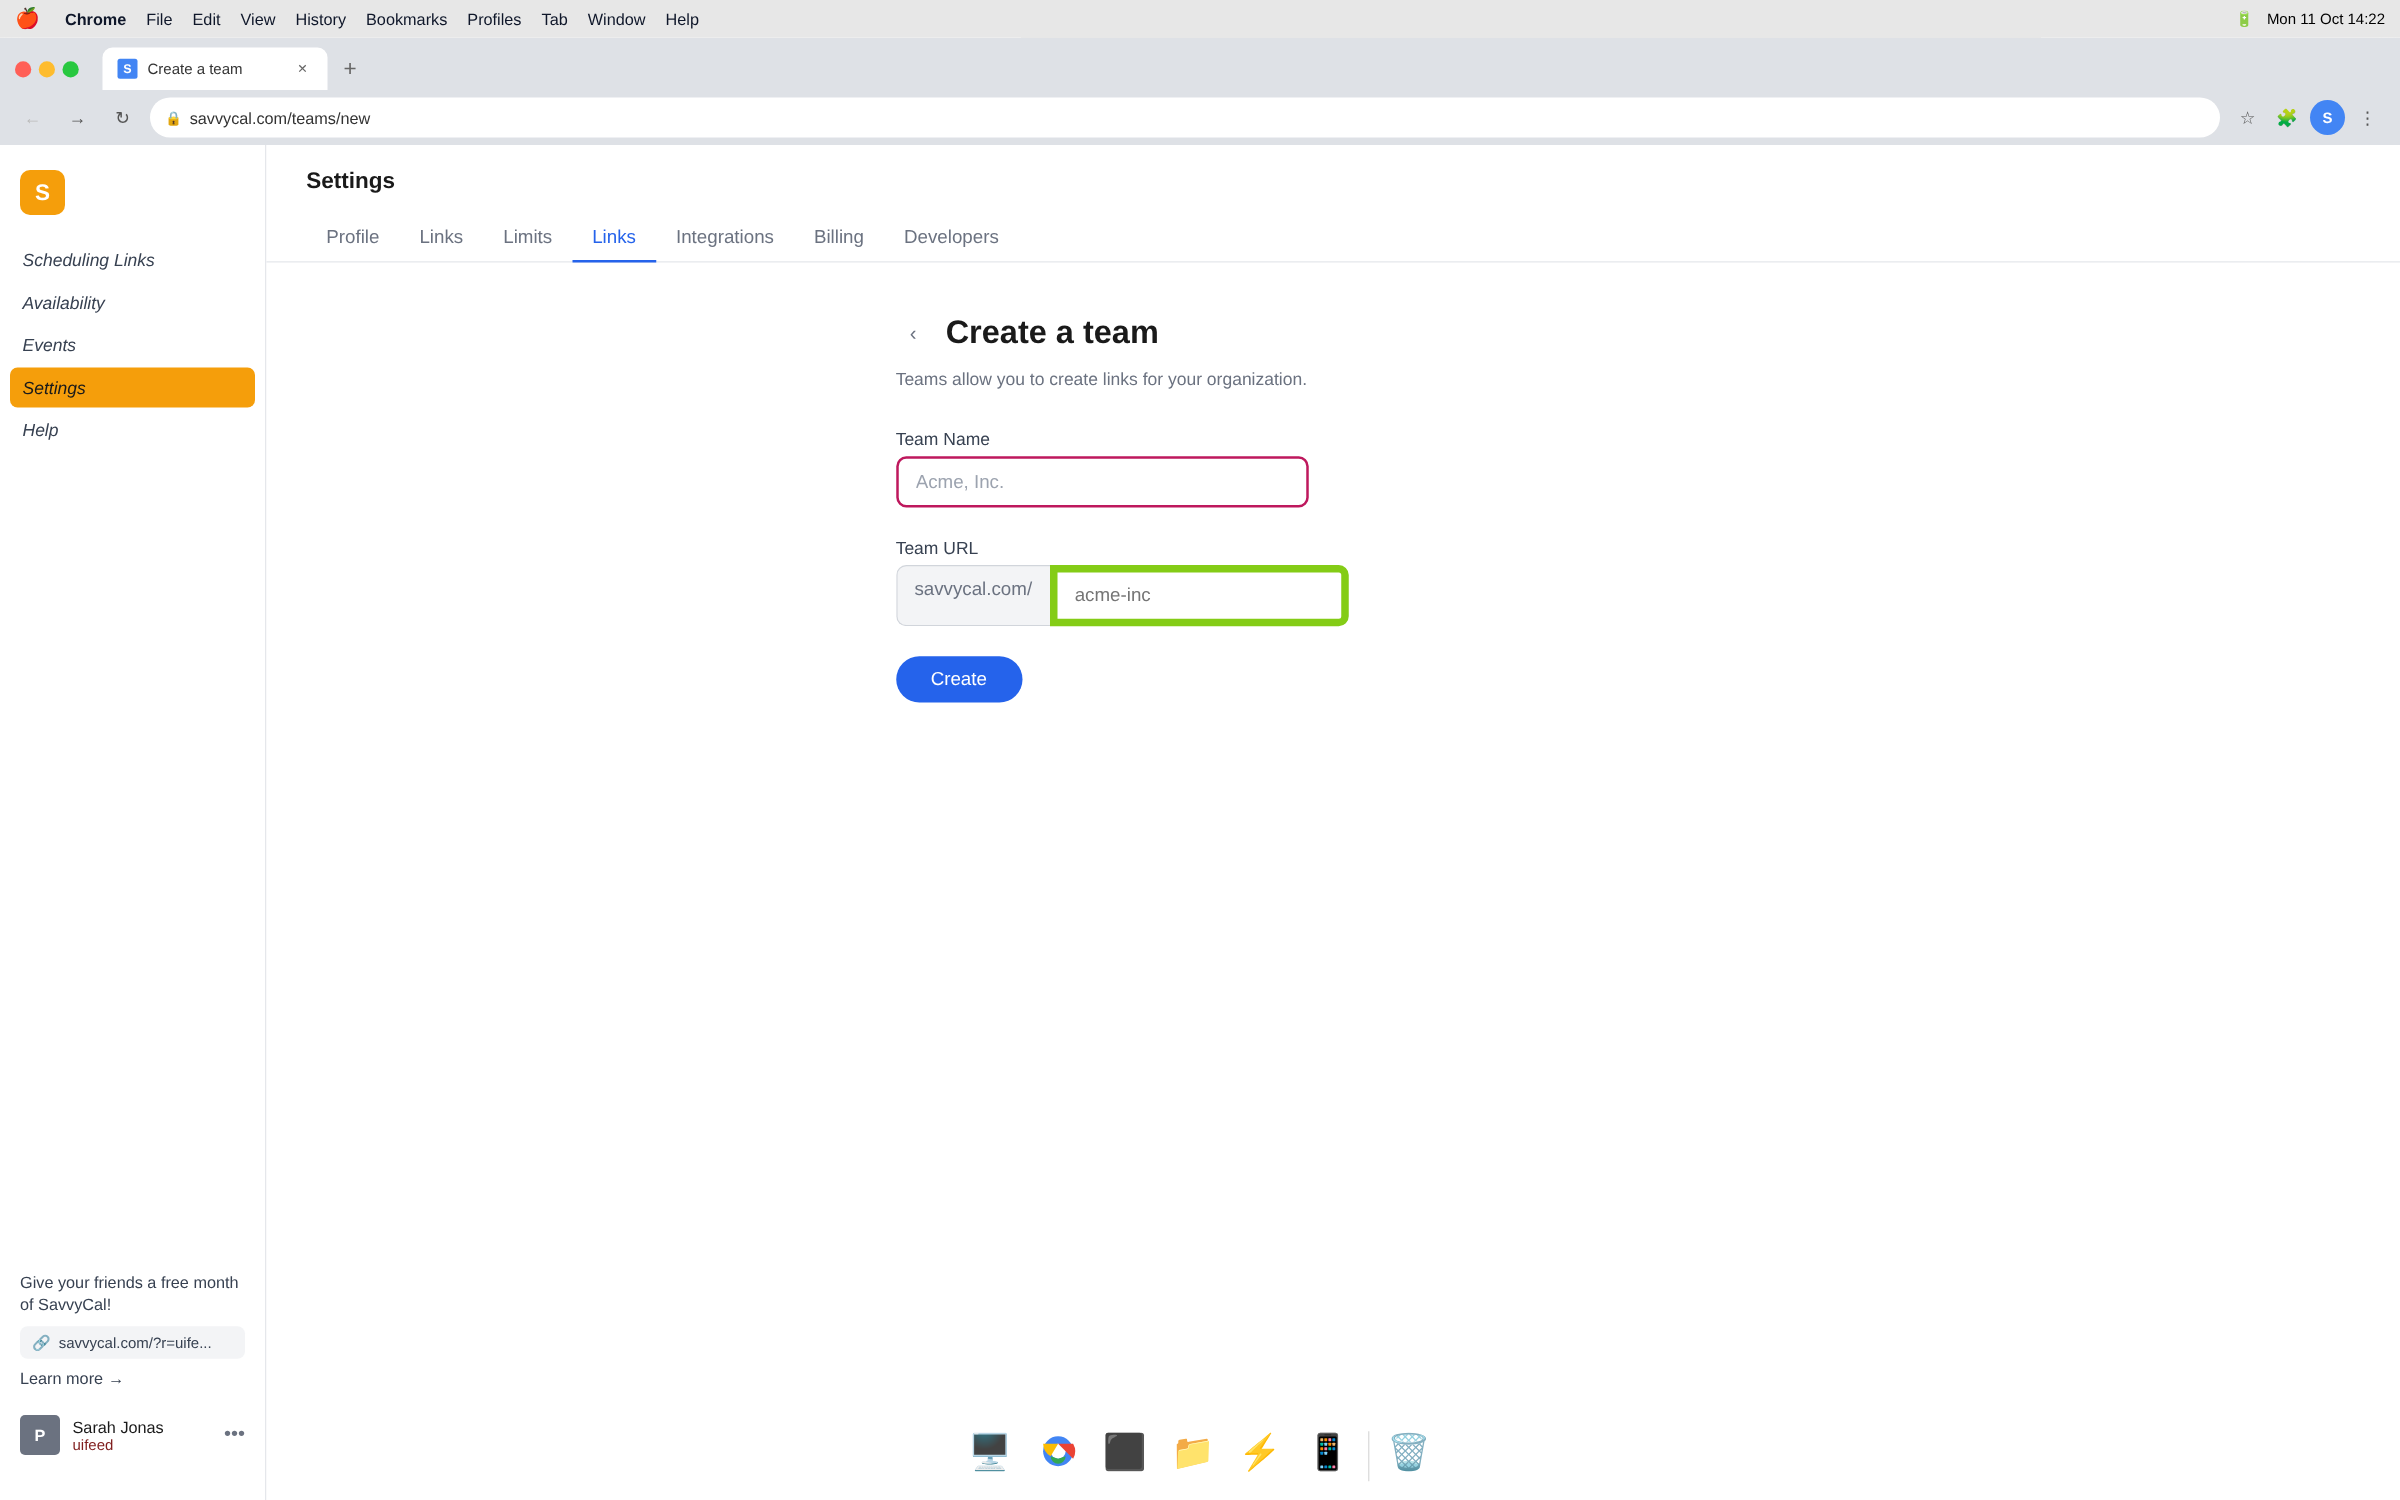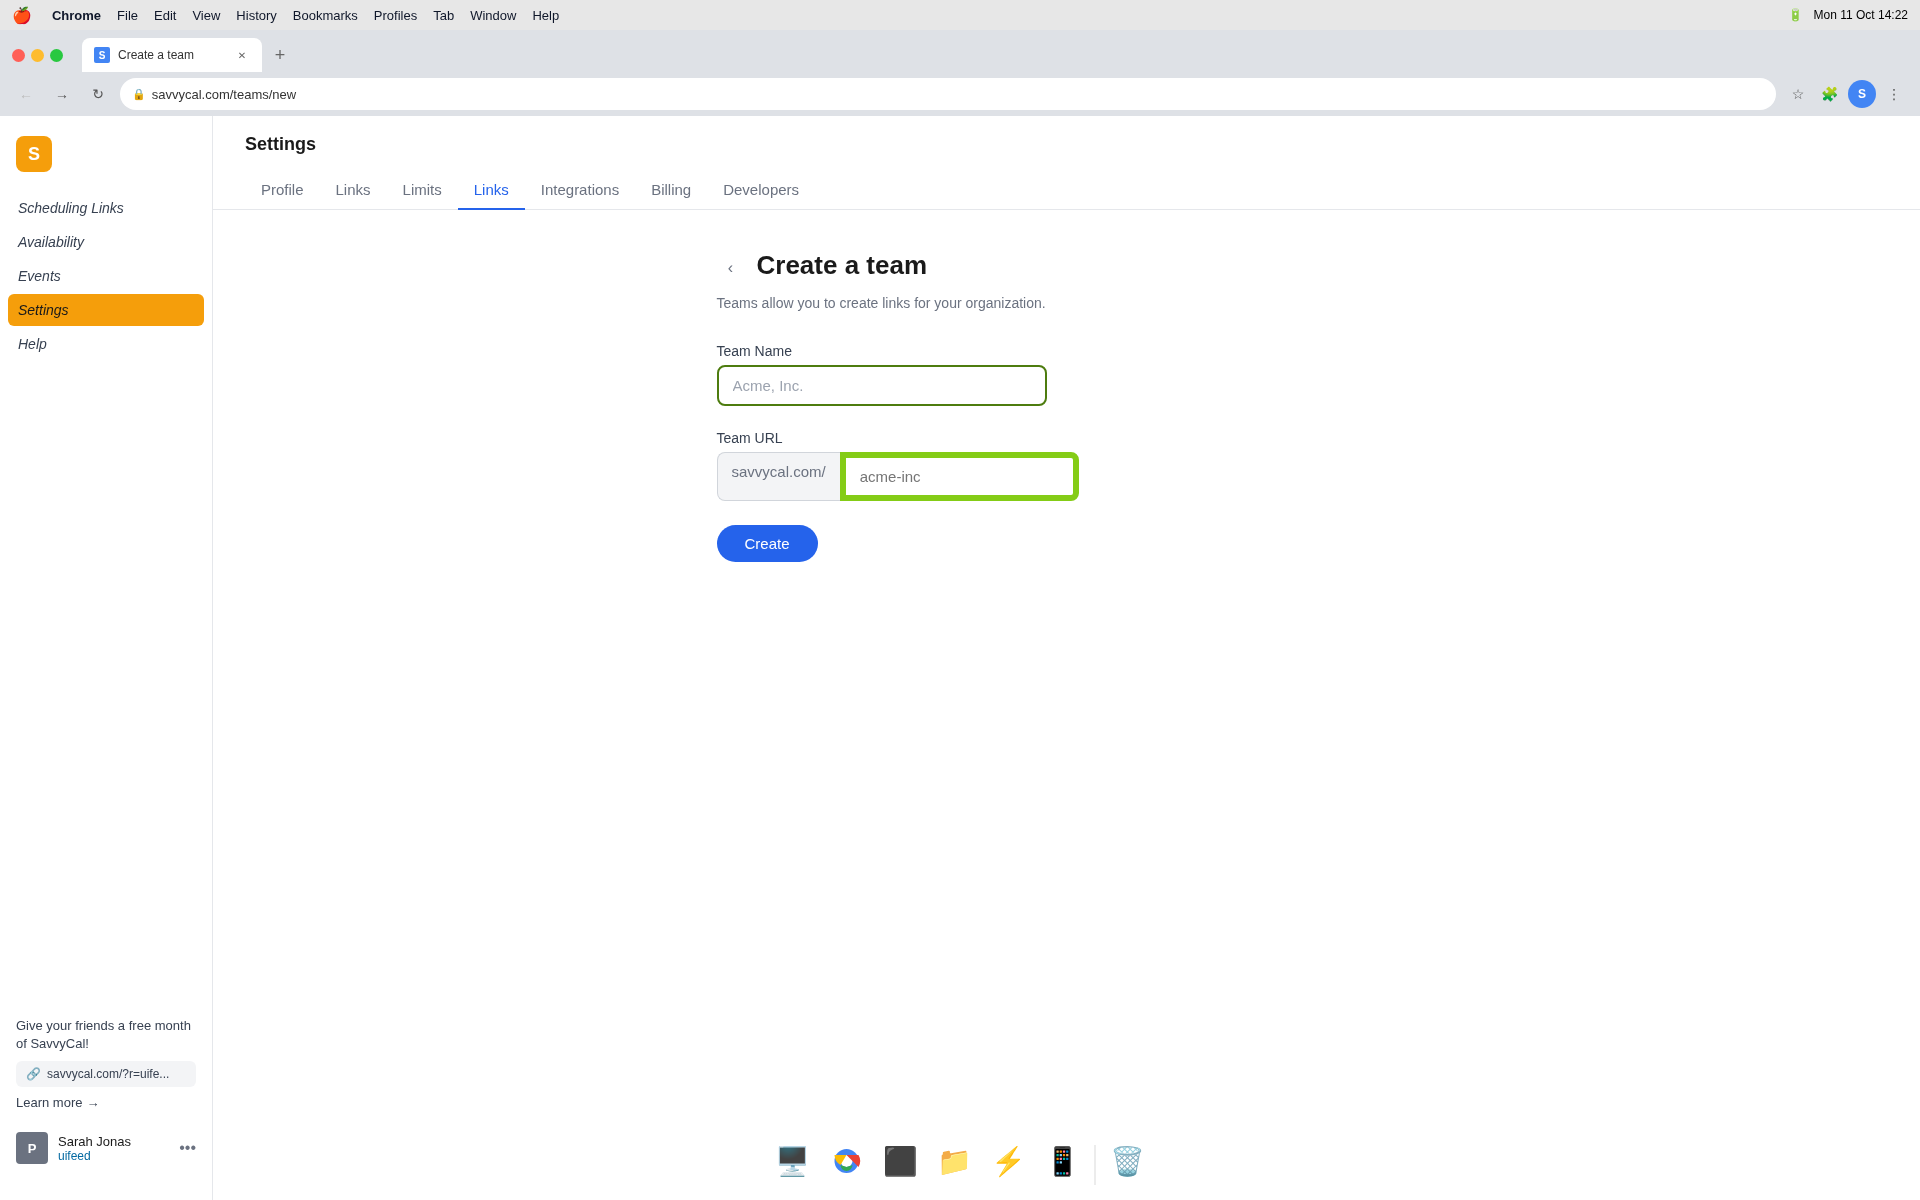--- a/index.html
+++ b/index.html
@@ -109,21 +109,21 @@
       display: flex; align-items: center;
       padding: 10px 0 0; gap: 10px;
     }
     .user-avatar-sq {
       width: 32px; height: 32px; background: #6b7280;
       border-radius: 4px; display: flex; align-items: center;
       justify-content: center; color: white; font-size: 13px; font-weight: 600;
     }
     .user-info { flex: 1; }
     .user-name { font-size: 13px; font-weight: 500; color: #1a1a1a; }
-    .user-handle { font-size: 12px; color: #0369a1; }
+    .user-handle { font-size: 12px; color: #7f1d1d; }
     .user-menu-btn { cursor: pointer; color: #6b7280; font-size: 16px; }
 
     
     .main-content { flex: 1; display: flex; flex-direction: column; overflow: hidden; }
 
     .settings-header {
       padding: 18px 32px 0;
       border-bottom: 1px solid #e5e7eb;
     }
     .settings-title { font-size: 18px; font-weight: 600; color: #1a1a1a; margin-bottom: 16px; }
@@ -149,21 +149,21 @@
       cursor: pointer; color: #6b7280; font-size: 16px; margin-top: 4px;
     }
 
     .page-title { font-size: 26px; font-weight: 700; color: #1a1a1a; margin-bottom: 6px; }
     .page-subtitle { font-size: 14px; color: #6b7280; margin-bottom: 32px; }
 
     .form-group { margin-bottom: 24px; }
     .form-label { font-size: 14px; font-weight: 400; color: #374151; margin-bottom: 6px; display: block; }
     .form-input {
       width: 330px; padding: 10px 14px;
-      border: 2px solid #4d7c0f; border-radius: 8px;
+      border: 2px solid #be185d; border-radius: 8px;
       font-size: 15px; color: #333; outline: none;
       background: #fff;
     }
     .form-input::placeholder { color: #9ca3af; }
 
     .url-group { display: flex; width: 330px; }
     .url-prefix {
       padding: 10px 14px; background: #f3f4f6;
       border: 1px solid #d1d5db; border-right: none;
       border-radius: 8px 0 0 8px; font-size: 15px;

